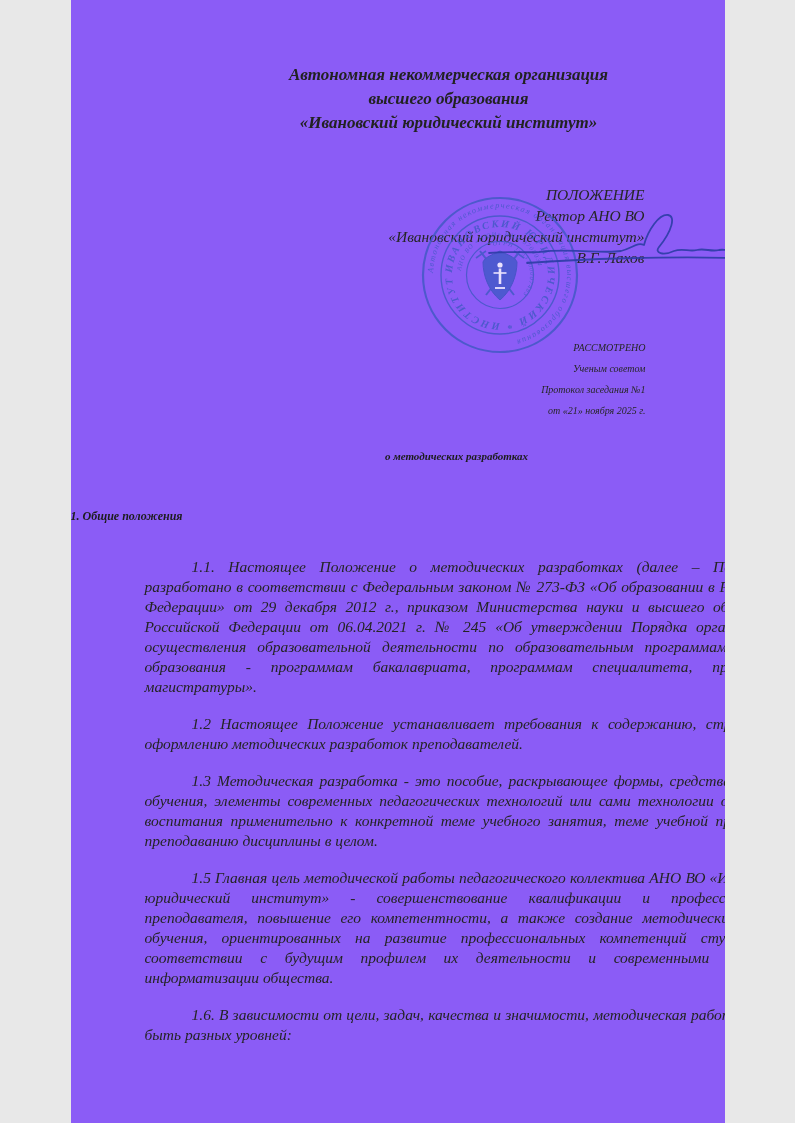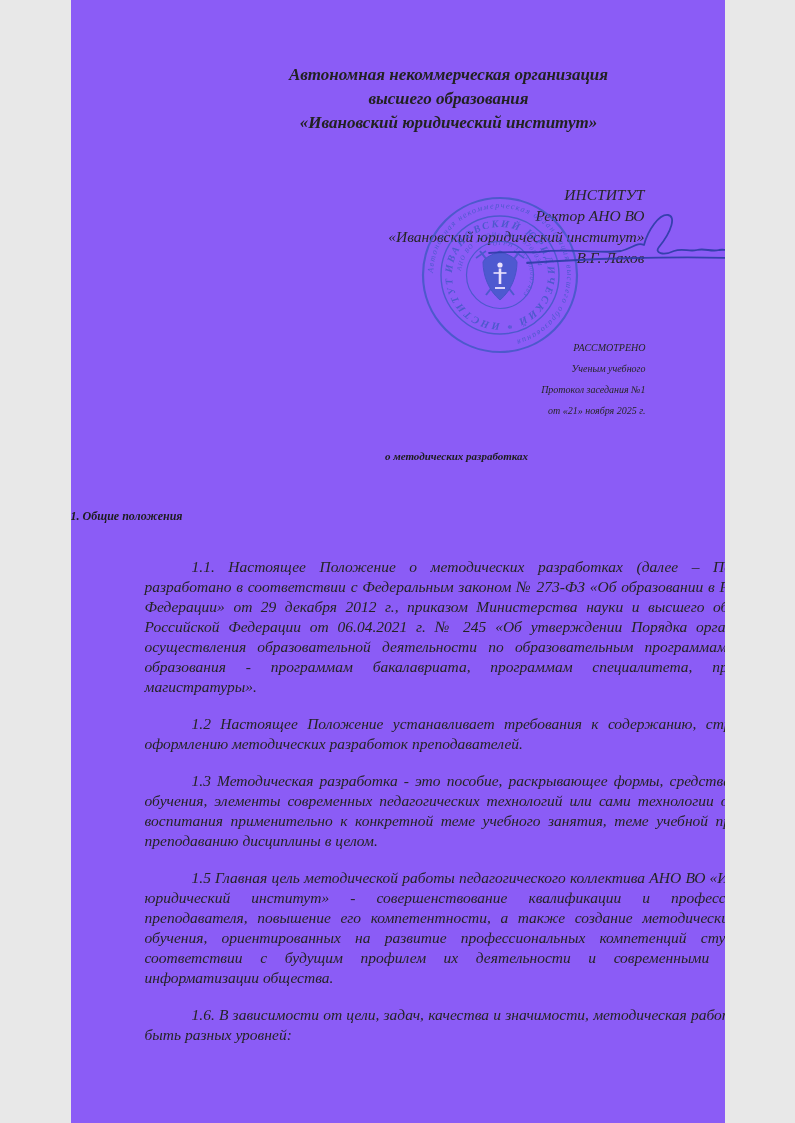--- a/index.html
+++ b/index.html
@@ -51,29 +51,29 @@
 
 <div class="page">
 
   <header class="org-header">
     <div>Автономная некоммерческая организация</div>
     <div>высшего образования</div>
     <div>«Ивановский юридический институт»</div>
   </header>
 
   <div class="approval">
-    <div>ИНСТИТУТ</div>
+    <div>ПОЛОЖЕНИЕ</div>
     <div>Ректор АНО ВО</div>
     <div>«Ивановский юридический институт»</div>
     <div>В.Г. Лахов</div>
   </div>
 
   <div class="review">
     <div>РАССМОТРЕНО</div>
-    <div>Ученым учебного</div>
+    <div>Ученым советом</div>
     <div>Протокол заседания №1</div>
     <div>от «21» ноября 2025 г.</div>
   </div>
 
   <div class="doc-title">
     <div class="subtitle">о методических разработках</div>
   </div>
 
   <div class="section-heading">1. Общие положения</div>
 

